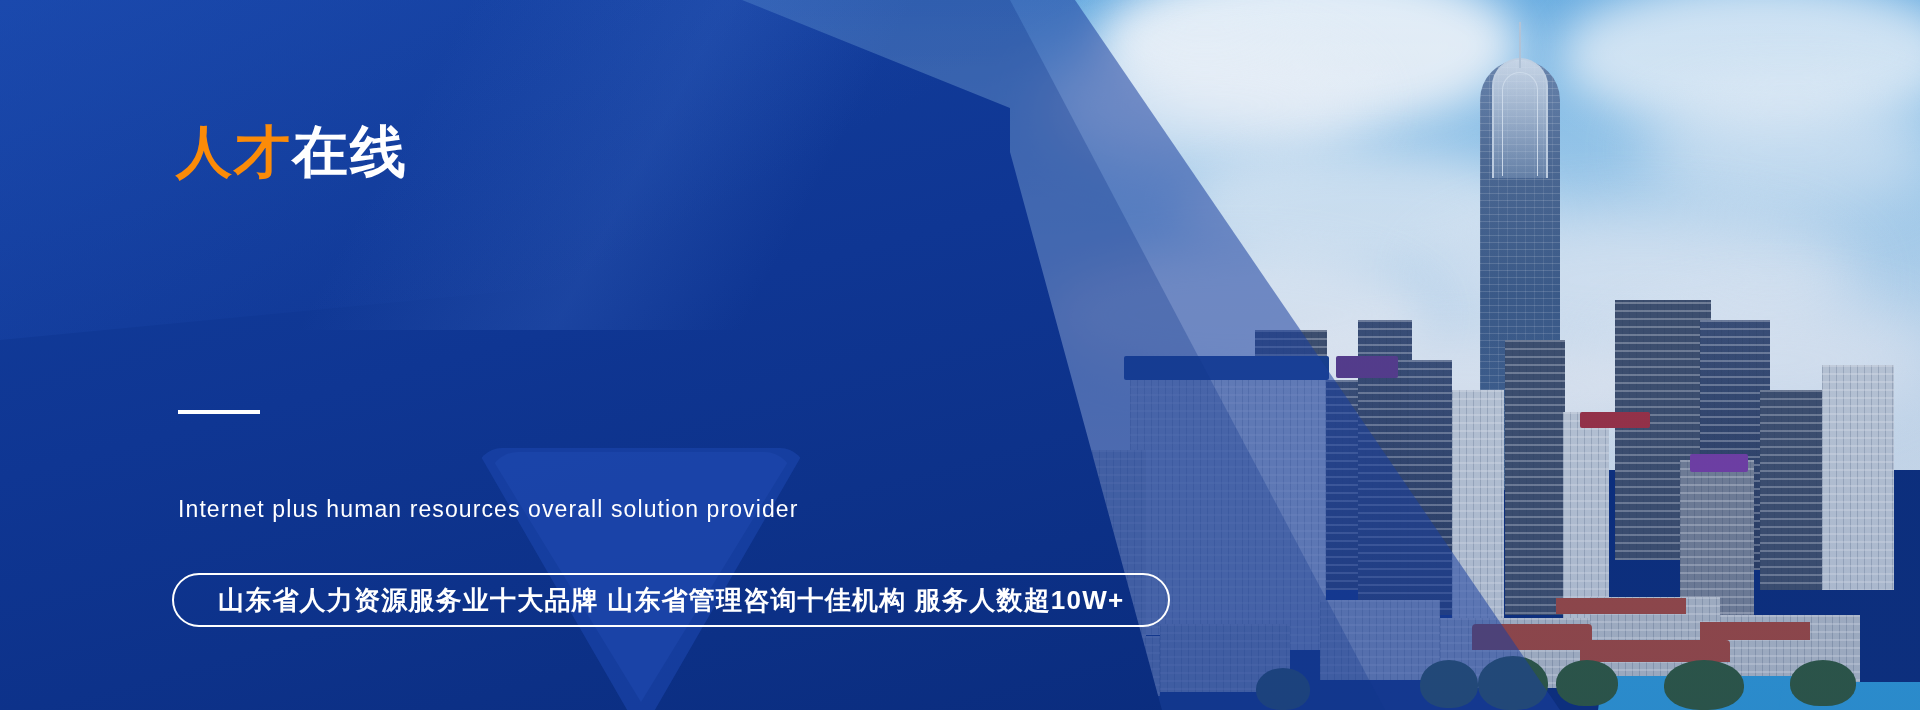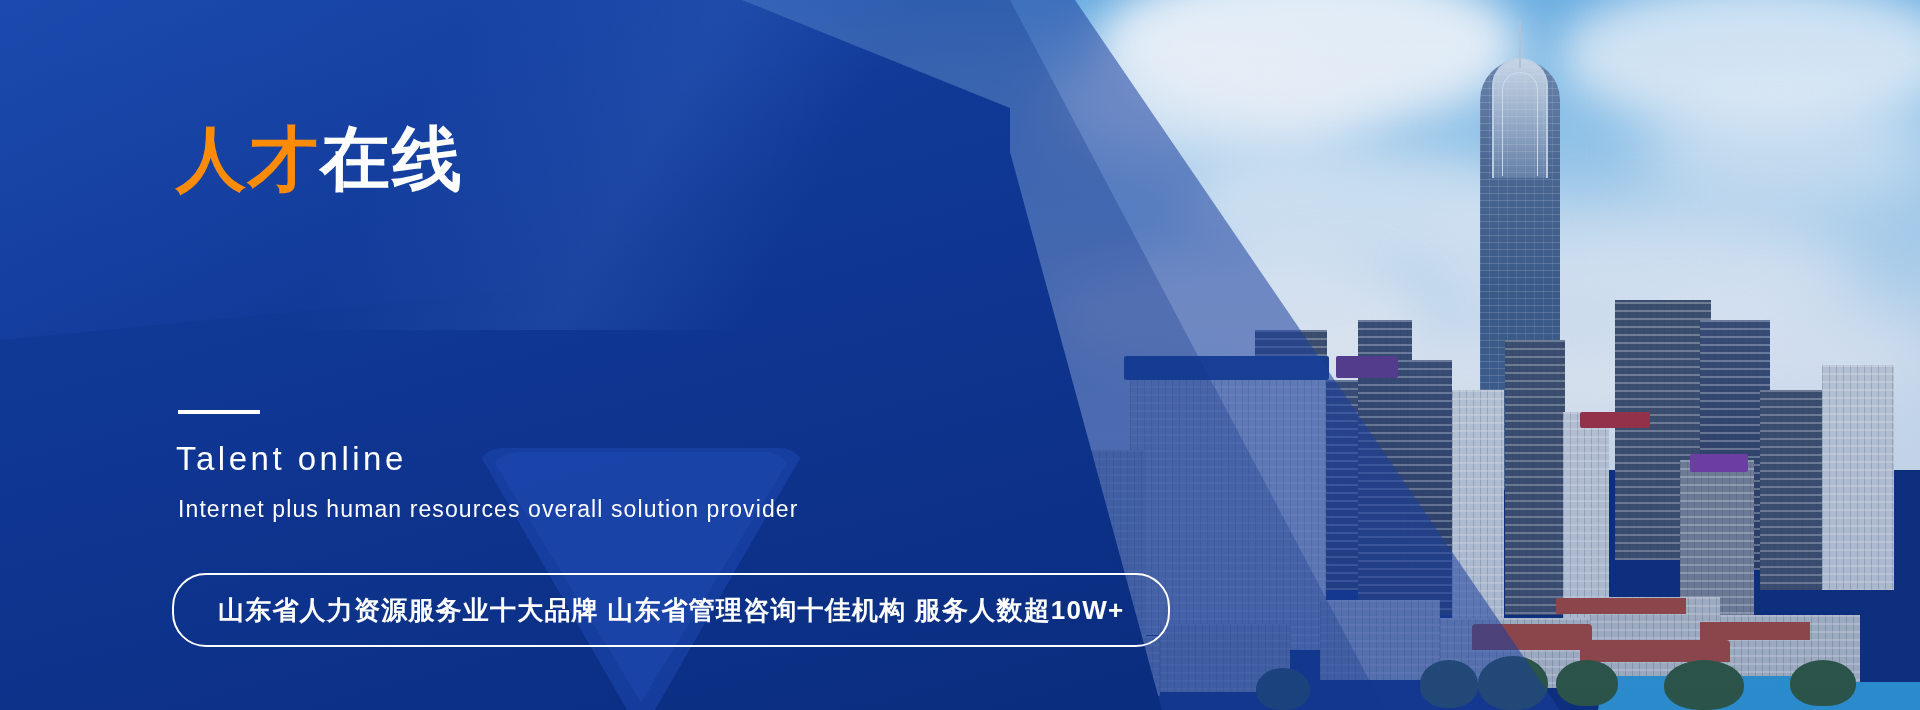--- a/index.html
+++ b/index.html
@@ -101,21 +101,21 @@
     position:absolute;left:488px;top:452px;width:306px;height:250px;
     background:#2550b6;opacity:.5;border-radius:30px;
     clip-path:polygon(50% 100%, 0% 0%, 100% 0%);
   }
 
   
   .content{position:absolute;left:0;top:0;width:1920px;height:710px;}
 
   .title{
     position:absolute;left:176px;top:124px;
-    font-size:70px;font-weight:700;letter-spacing:2px;line-height:1;
+    font-size:56px;font-weight:700;letter-spacing:2px;line-height:1;
     white-space:nowrap;
   }
   .title .o{color:#fb8b08;}
   .title .w{color:#ffffff;}
 
   .subtitle{
     position:absolute;left:176px;top:232px;
     font-size:44px;font-weight:700;color:#ffffff;letter-spacing:1px;
     white-space:nowrap;line-height:1.2;
   }
@@ -128,21 +128,21 @@
     white-space:nowrap;
   }
   .en-small{
     position:absolute;left:178px;top:496px;
     font-size:23px;color:#ffffff;letter-spacing:1.1px;font-weight:400;
     white-space:nowrap;
   }
 
   .pill{
     position:absolute;left:172px;top:573px;
-    height:74px;border:2px solid #ffffff;border-radius:34px;
+    height:54px;border:2px solid #ffffff;border-radius:34px;
     display:flex;align-items:center;justify-content:center;
     padding:0 44px;
   }
   .pill-text{
     font-size:26px;color:#ffffff;font-weight:700;letter-spacing:1.2px;
     white-space:nowrap;
   }
 </style>
 </head>
 <body>
@@ -232,21 +232,20 @@
 
   <div class="content">
 
     <div class="title">
       <span class="o">人才</span><span class="w">在线</span>
     </div>
 
 
     <div class="rule"></div>
 
-    <div class="en-big">Talent online</div>
     <div class="en-small">Internet plus human resources overall solution provider</div>
 
     <div class="pill">
       <span class="pill-text">山东省人力资源服务业十大品牌   山东省管理咨询十佳机构   服务人数超10W+</span>
     </div>
 
   </div>
 </div>
 
 </body></html>

